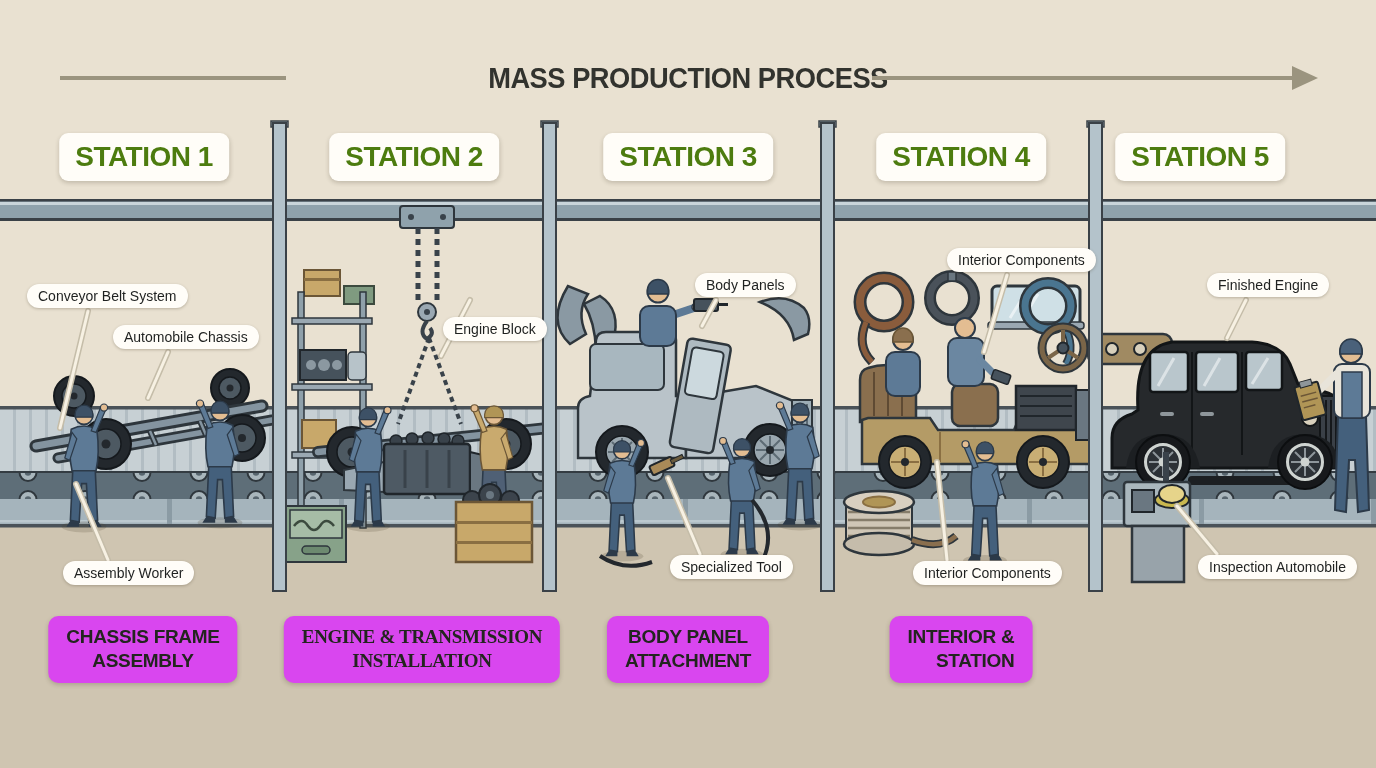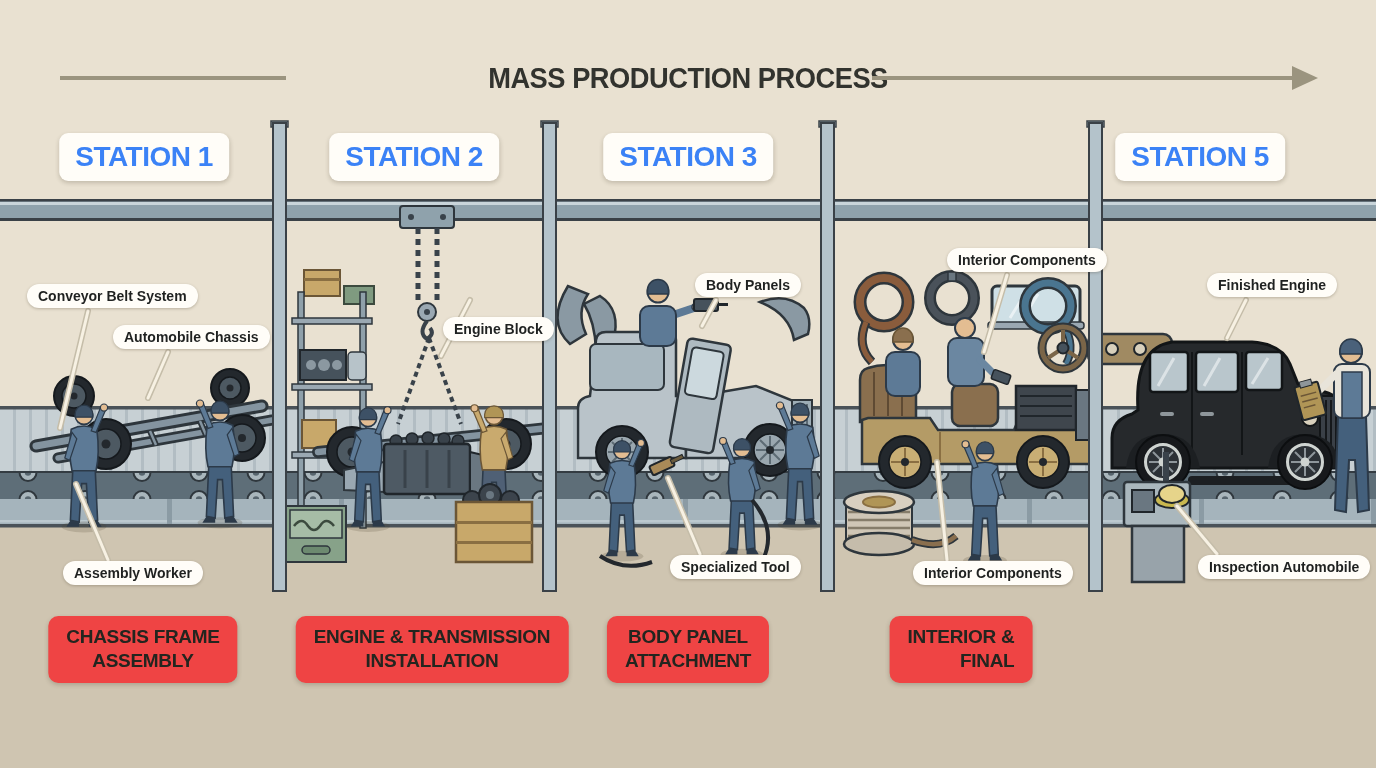--- a/index.html
+++ b/index.html
@@ -20,35 +20,35 @@
   }
   .main-title{
     position:absolute;top:62px;left:688px;transform:translateX(-50%) scaleX(.94);
     font-size:29px;font-weight:bold;letter-spacing:-.5px;color:#32332e;white-space:nowrap;z-index:3;
   }
 
   
   .header-box{
     position:absolute;top:133px;transform:translateX(-50%);
     background:#fffdf8;border-radius:9px;padding:8px 16px;
-    font-size:28px;font-weight:bold;letter-spacing:-.5px;color:#3b82f6;white-space:nowrap;
+    font-size:28px;font-weight:bold;letter-spacing:-.5px;color:#4d7c0f;white-space:nowrap;
     box-shadow:0 2px 4px rgba(60,50,30,.22);z-index:3;
   }
 
   
   .pill{
     position:absolute;background:#fffdf8;border-radius:13px;padding:4px 11px;
-    font-size:14px;font-weight:bold;color:#1f2120;white-space:nowrap;
+    font-size:14px;font-weight:normal;color:#1f2120;white-space:nowrap;
     box-shadow:0 1px 3px rgba(60,50,30,.28);z-index:3;
   }
 
   
   .process-box{
     position:absolute;top:616px;transform:translateX(-50%);
-    background:#ef4444;border-radius:10px;padding:9px 18px;text-align:center;
+    background:#d946ef;border-radius:10px;padding:9px 18px;text-align:center;
     font-size:19px;font-weight:bold;letter-spacing:-.3px;line-height:1.28;color:#23251f;white-space:nowrap;
     box-shadow:0 2px 4px rgba(60,50,30,.22);z-index:3;
   }
 </style>
 </head>
 <body>
 
 <div class="canvas">
 
   <svg class="scene-svg" width="1376" height="768" viewBox="0 0 1376 768">
@@ -410,43 +410,44 @@
   </svg>
 
   <div class="title-line left"></div>
   <h1 class="main-title" style="margin:0;">MASS PRODUCTION PROCESS</h1>
   <div class="title-line right"></div>
   <div class="arrow-head"></div>
 
   <div class="header-box" style="left:144px;">STATION 1</div>
   <div class="header-box" style="left:414px;">STATION 2</div>
   <div class="header-box" style="left:688px;">STATION 3</div>
+  <div class="header-box" style="left:961px;">STATION 4</div>
   <div class="header-box" style="left:1200px;">STATION 5</div>
 
   <div class="pill" style="left:27px;top:284px;">Conveyor Belt System</div>
   <div class="pill" style="left:113px;top:325px;">Automobile Chassis</div>
   <div class="pill" style="left:63px;top:561px;">Assembly Worker</div>
   <div class="pill" style="left:443px;top:273px;margin-top:44px;">Engine Block</div>
   <div class="pill" style="left:695px;top:273px;">Body Panels</div>
   <div class="pill" style="left:670px;top:555px;">Specialized Tool</div>
   <div class="pill" style="left:947px;top:248px;">Interior Components</div>
   <div class="pill" style="left:913px;top:561px;">Interior Components</div>
   <div class="pill" style="left:1207px;top:273px;">Finished Engine</div>
   <div class="pill" style="left:1198px;top:555px;">Inspection Automobile</div>
 
   <div class="process-box" style="left:143px;">
     <span>CHASSIS FRAME</span><br>
     <span>ASSEMBLY</span>
   </div>
-  <div class="process-box" style="left:432px;">
+  <div class="process-box" style="left:422px;font-family:Liberation Serif, serif;">
     <span>ENGINE &amp; TRANSMISSION</span><br>
     <span>INSTALLATION</span>
   </div>
   <div class="process-box" style="left:688px;">
     <span>BODY PANEL</span><br>
     <span>ATTACHMENT</span>
   </div>
   <div class="process-box" style="left:961px;text-align:right;">
     <span>INTERIOR &amp;</span><br>
-    <span>FINAL</span>
+    <span>STATION</span>
   </div>
 
 </div>
 
 </body></html>

